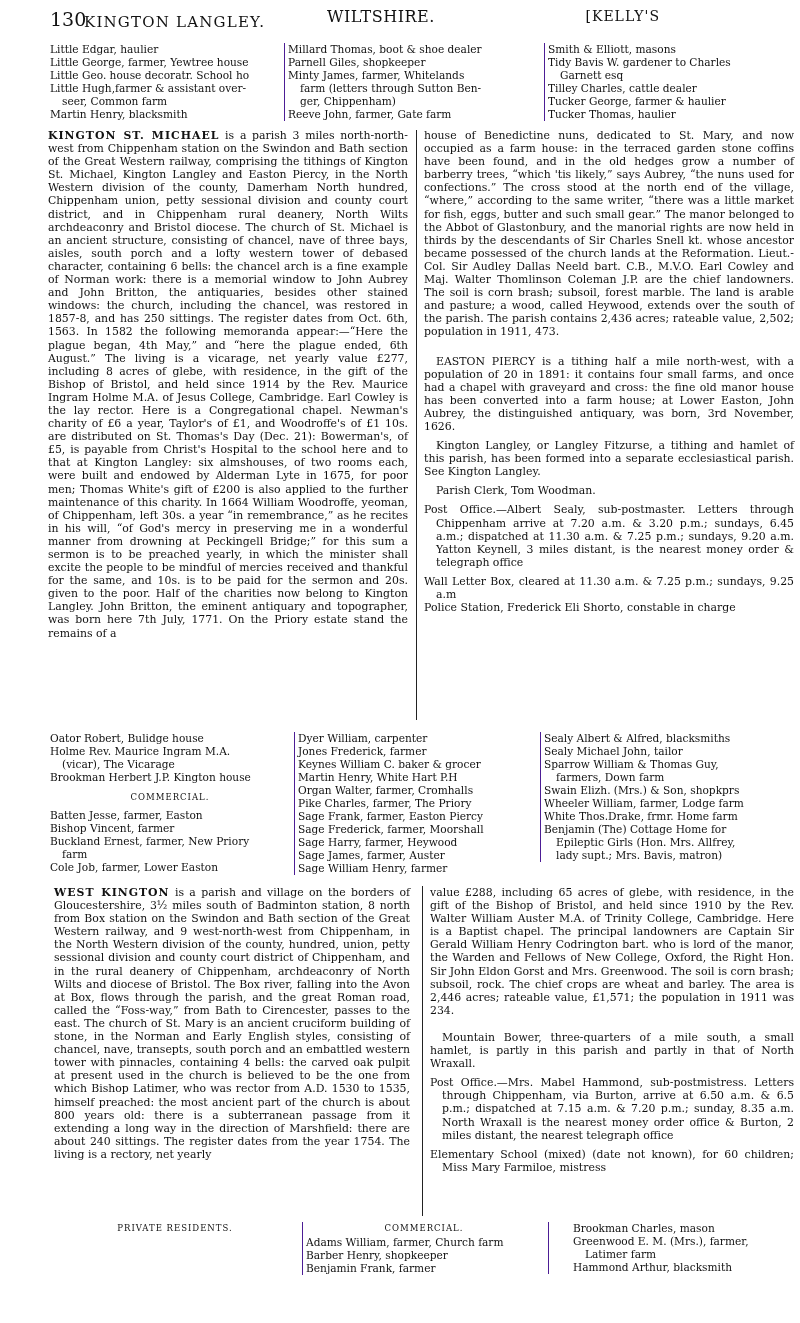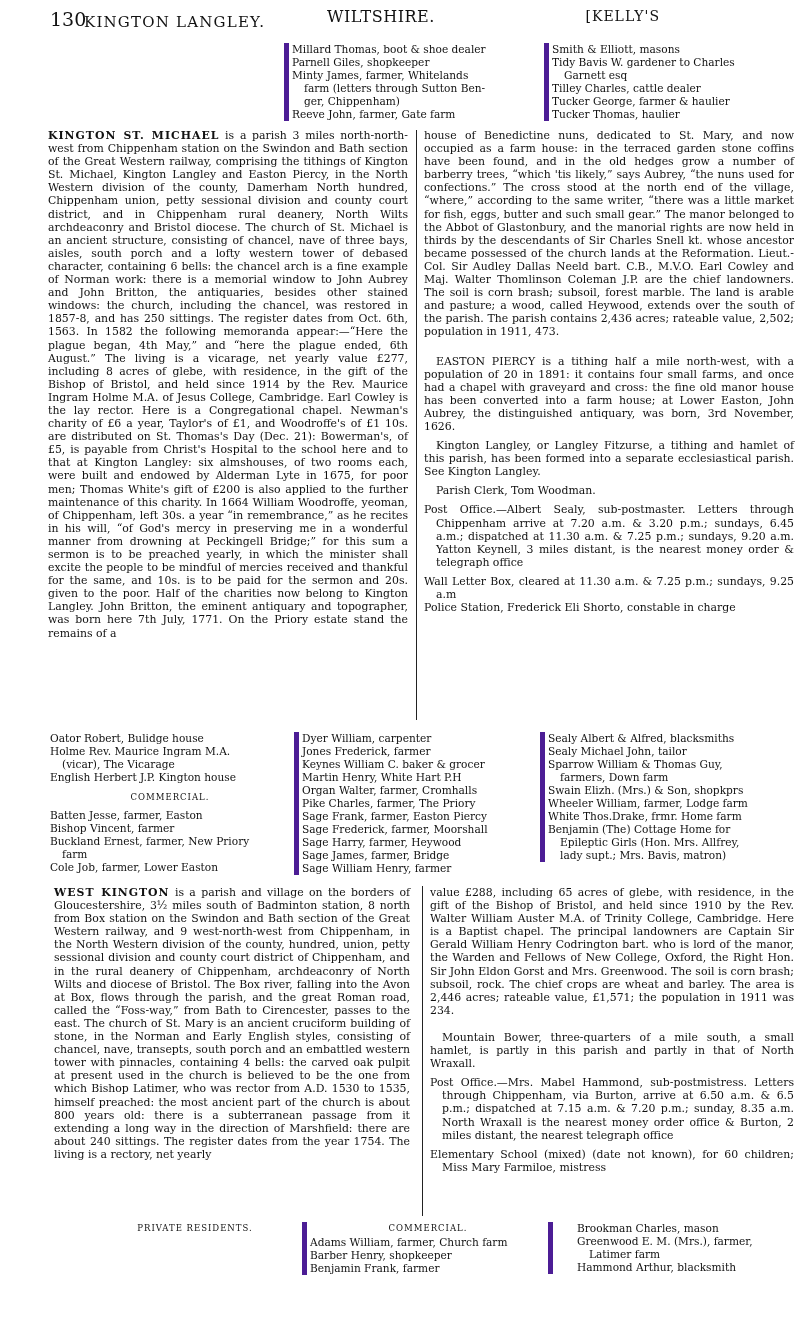--- a/index.html
+++ b/index.html
@@ -8,21 +8,21 @@
   .page { position:absolute; left:16px; top:0; width:664px; height:1323px;text-decoration:underline; }
 
   .header { position:absolute; top:6px; left:34px; right:14px; height:26px; }
   .header .pno { position:absolute; left:0; top:2px; font-size:19px; }
   .header .place { position:absolute; left:34px; top:7px; font-size:15px; letter-spacing:1.2px; }
   .header .county { position:absolute; left:277px; top:1px; font-size:16px; letter-spacing:0.5px; }
   .header .pub { position:absolute; right:6px; top:2px; font-size:14px; letter-spacing:1px; }
 
   .dir { position:absolute; font-size:10.6px; line-height:13px; }
   .dir .col { position:absolute; top:0; }
-  .dir .col.bl { border-left:5px solid #4c1d95; padding-left:3px; }
+  .dir .col.bl { border-left:1px solid #4c1d95; padding-left:3px; }
   .dir .entry { white-space:nowrap; }
   .dir .entry.cont { padding-left:12px; }
   .dir .subhead { text-align:center; font-size:8.5px; letter-spacing:1px; margin:7px 0 5px 0; }
 
   .prose { position:absolute; font-size:10.9px; line-height:13.1px; text-align:justify; }
   .prose p { margin:0; text-indent:0; }
   .prose p.ind { text-indent:12px; }
   .prose p.gap { margin-top:10px; }
   .prose p.gap2 { margin-top:6px; }
   .prose p.hang { padding-left:12px; text-indent:-12px; }
@@ -35,20 +35,28 @@
 <div class="page">
 
   <div class="header">
     <span class="pno">130</span>
     <span class="place">KINGTON LANGLEY.</span>
     <span class="county">WILTSHIRE.</span>
     <span class="pub">[KELLY'S</span>
   </div>
 
   <div class="dir" style="left:34px; top:43px; width:760px; height:80px;">
+    <div class="col" style="left:0; width:230px;">
+        <div class="entry">Little Edgar, haulier</div>
+        <div class="entry">Little George, farmer, Yewtree house</div>
+        <div class="entry">Little Geo. house decoratr. School ho</div>
+        <div class="entry">Little Hugh,farmer &amp; assistant over-</div>
+        <div class="entry cont">seer, Common farm</div>
+        <div class="entry">Martin Henry, blacksmith</div>
+      </div>
     <div class="col bl" style="left:234px; width:254px;">
         <div class="entry">Millard Thomas, boot &amp; shoe dealer</div>
         <div class="entry">Parnell Giles, shopkeeper</div>
         <div class="entry">Minty James, farmer, Whitelands</div>
         <div class="entry cont">farm (letters through Sutton Ben-</div>
         <div class="entry cont">ger, Chippenham)</div>
         <div class="entry">Reeve John, farmer, Gate farm</div>
       </div>
     <div class="col bl" style="left:494px; width:262px;">
         <div class="entry">Smith &amp; Elliott, masons</div>
@@ -73,42 +81,42 @@
     <p class="hang gap2">Wall Letter Box, cleared at 11.30 a.m. &amp; 7.25 p.m.; sundays, 9.25 a.m</p>
     <p class="hang">Police Station, Frederick Eli Shorto, constable in charge</p>
   </div>
 
   <div class="dir" style="left:34px; top:732px; width:760px; height:150px;">
     <div class="col" style="left:0; width:240px;">
       <div>
           <div class="entry">Oator Robert, Bulidge house</div>
           <div class="entry">Holme Rev. Maurice Ingram M.A.</div>
           <div class="entry cont">(vicar), The Vicarage</div>
-          <div class="entry">English Herbert J.P. Kington house</div>
+          <div class="entry">Brookman Herbert J.P. Kington house</div>
         </div>
       <div class="subhead">COMMERCIAL.</div>
       <div>
           <div class="entry">Batten Jesse, farmer, Easton</div>
           <div class="entry">Bishop Vincent, farmer</div>
           <div class="entry">Buckland Ernest, farmer, New Priory</div>
           <div class="entry cont">farm</div>
           <div class="entry">Cole Job, farmer, Lower Easton</div>
         </div>
     </div>
     <div class="col bl" style="left:244px; width:236px;">
         <div class="entry">Dyer William, carpenter</div>
         <div class="entry">Jones Frederick, farmer</div>
         <div class="entry">Keynes William C. baker &amp; grocer</div>
         <div class="entry">Martin Henry, White Hart P.H</div>
         <div class="entry">Organ Walter, farmer, Cromhalls</div>
         <div class="entry">Pike Charles, farmer, The Priory</div>
         <div class="entry">Sage Frank, farmer, Easton Piercy</div>
         <div class="entry">Sage Frederick, farmer, Moorshall</div>
         <div class="entry">Sage Harry, farmer, Heywood</div>
-        <div class="entry">Sage James, farmer, Bridge</div>
+        <div class="entry">Sage James, farmer, Auster</div>
         <div class="entry">Sage William Henry, farmer</div>
       </div>
     <div class="col bl" style="left:490px; width:266px;">
         <div class="entry">Sealy Albert &amp; Alfred, blacksmiths</div>
         <div class="entry">Sealy Michael John, tailor</div>
         <div class="entry">Sparrow William &amp; Thomas Guy,</div>
         <div class="entry cont">farmers, Down farm</div>
         <div class="entry">Swain Elizh. (Mrs.) &amp; Son, shopkprs</div>
         <div class="entry">Wheeler William, farmer, Lodge farm</div>
         <div class="entry">White Thos.Drake, frmr. Home farm</div>
@@ -123,21 +131,21 @@
   </div>
   <div class="vline" style="left:406px; top:886px; height:330px;"></div>
   <div class="prose" style="left:414px; top:886px; width:364px;">
     <p>value £288, including 65 acres of glebe, with residence, in the gift of the Bishop of Bristol, and held since 1910 by the Rev. Walter William Auster M.A. of Trinity College, Cambridge. Here is a Baptist chapel. The principal landowners are Captain Sir Gerald William Henry Codrington bart. who is lord of the manor, the Warden and Fellows of New College, Oxford, the Right Hon. Sir John Eldon Gorst and Mrs. Greenwood. The soil is corn brash; subsoil, rock. The chief crops are wheat and barley. The area is 2,446 acres; rateable value, £1,571; the population in 1911 was 234.</p>
     <p class="ind" style="margin-top:14px;">Mountain Bower, three-quarters of a mile south, a small hamlet, is partly in this parish and partly in that of North Wraxall.</p>
     <p class="hang gap2">Post Office.—Mrs. Mabel Hammond, sub-postmistress. Letters through Chippenham, via Burton, arrive at 6.50 a.m. &amp; 6.5 p.m.; dispatched at 7.15 a.m. &amp; 7.20 p.m.; sunday, 8.35 a.m. North Wraxall is the nearest money order office &amp; Burton, 2 miles distant, the nearest telegraph office</p>
     <p class="hang gap2">Elementary School (mixed) (date not known), for 60 children; Miss Mary Farmiloe, mistress</p>
   </div>
 
   <div class="dir" style="left:38px; top:1222px; width:756px; height:70px;">
-    <div class="col" style="left:0; width:242px;margin-left:20px;">
+    <div class="col" style="left:0; width:242px;">
       <div class="subhead" style="margin:0 0 1px 0;">PRIVATE RESIDENTS.</div>
     </div>
     <div class="col bl" style="left:248px; width:236px;">
       <div class="subhead" style="margin:0 0 1px 0;">COMMERCIAL.</div>
       <div>
           <div class="entry">Adams William, farmer, Church farm</div>
           <div class="entry">Barber Henry, shopkeeper</div>
           <div class="entry">Benjamin Frank, farmer</div>
         </div>
     </div>

